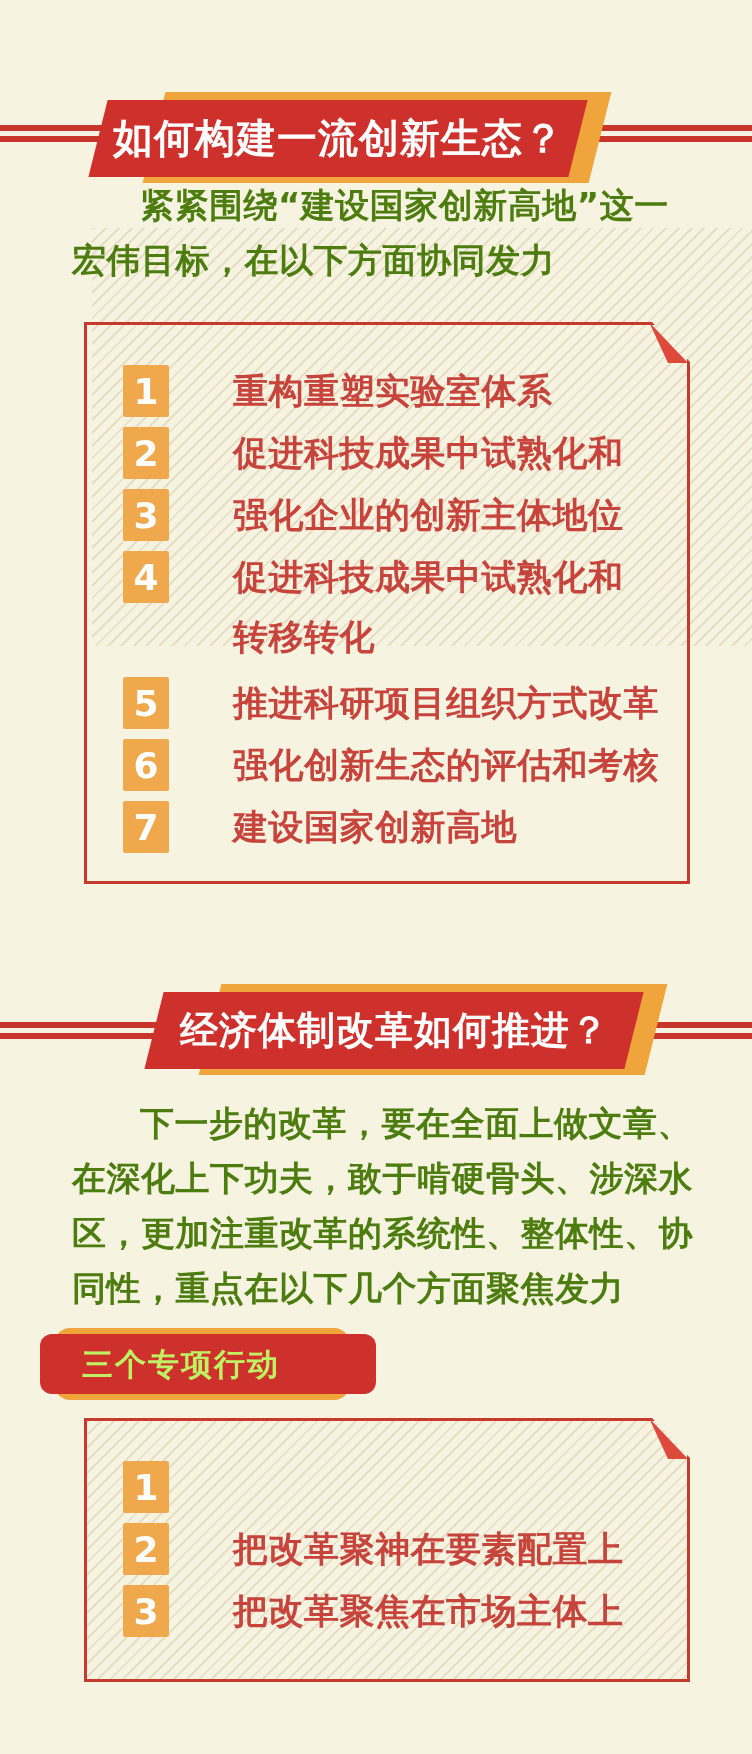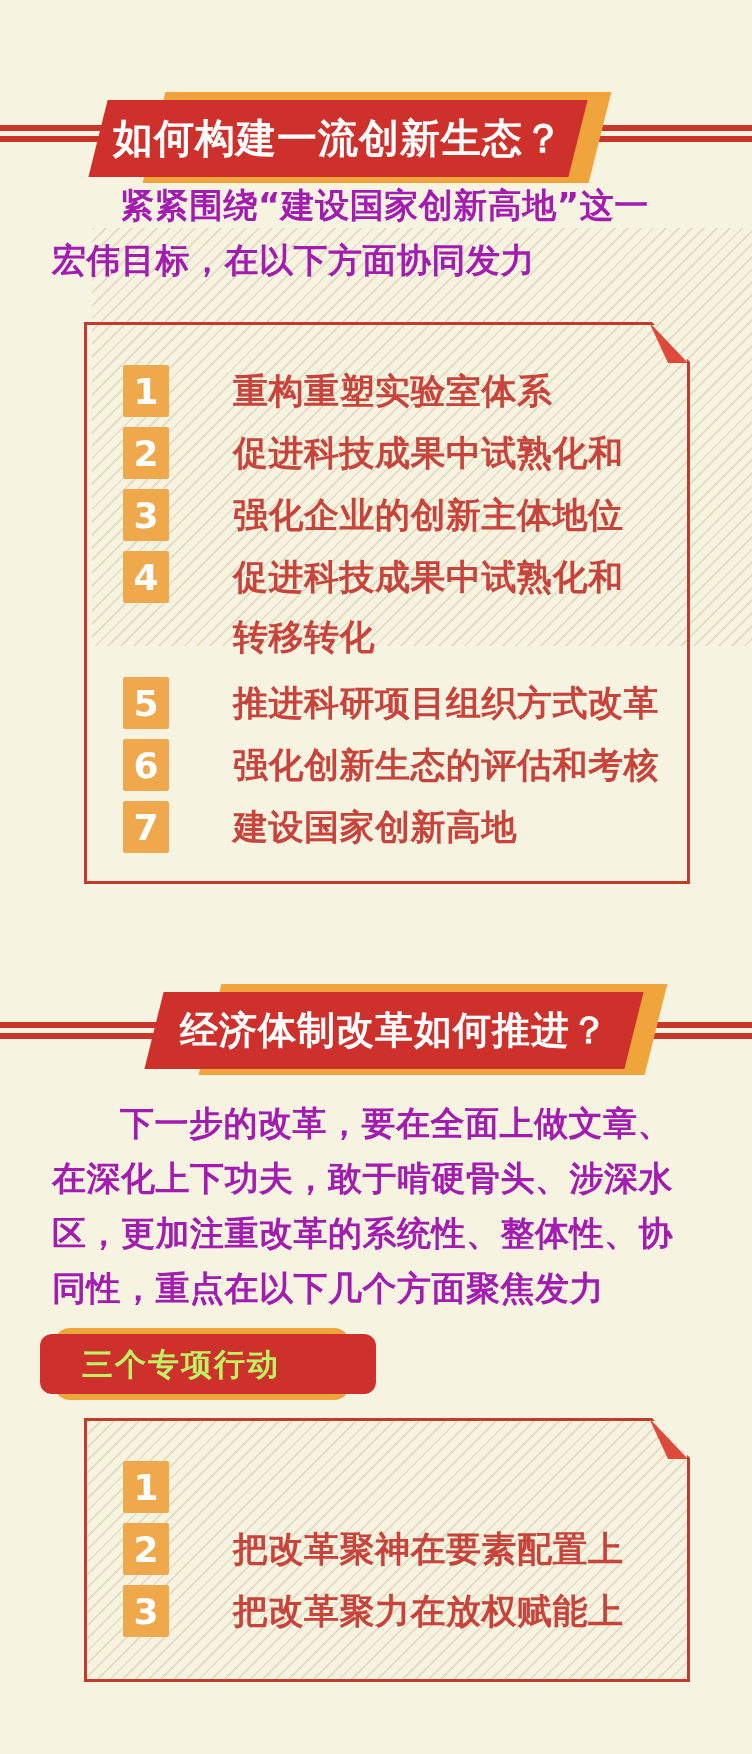--- a/index.html
+++ b/index.html
@@ -34,22 +34,22 @@
   }
   #banner1{left:90px;top:92px;width:520px;}
   #banner2{left:146px;top:984px;width:520px;}
   .banner .banner-yellow{left:64px;top:0;width:446px;height:91px;}
   .banner .banner-red{left:8px;top:8px;width:480px;height:77px;}
   #banner1 .t{font-size:40px;}
   #banner2 .t{font-size:38px;}
 
   
   .para{
-    position:absolute;left:52px;width:660px;
-    color:#a21caf;font-weight:bold;font-size:34px;line-height:55px;
+    position:absolute;left:72px;width:660px;
+    color:#4d7c0f;font-weight:bold;font-size:34px;line-height:55px;
     text-indent:2em;white-space:pre-line;letter-spacing:0.5px;
   }
   #intro1{top:178px;}
   #intro2{top:1096px;}
 
   
   .listbox{
     position:absolute;left:84px;width:606px;
     border:3px solid #c43a2d;box-sizing:border-box;
     clip-path:polygon(0 0, calc(100% - 38px) 0, 100% 40px, 100% 100%, 0 100%);
@@ -159,20 +159,20 @@
   <div class="listbox hatch" id="box2">
     <div class="row">
       <span class="num">1</span>
     </div>
     <div class="row">
       <span class="num">2</span>
       <span class="label">把改革聚神在要素配置上</span>
     </div>
     <div class="row">
       <span class="num">3</span>
-      <span class="label">把改革聚力在放权赋能上</span>
+      <span class="label">把改革聚焦在市场主体上</span>
     </div>
   </div>
   <svg class="fold" id="fold2" width="44" height="46">
     <polygon points="0,1 39,42 19,42" fill="#dd4a3c"></polygon>
   </svg>
 
 </div>
 
 </body></html>

